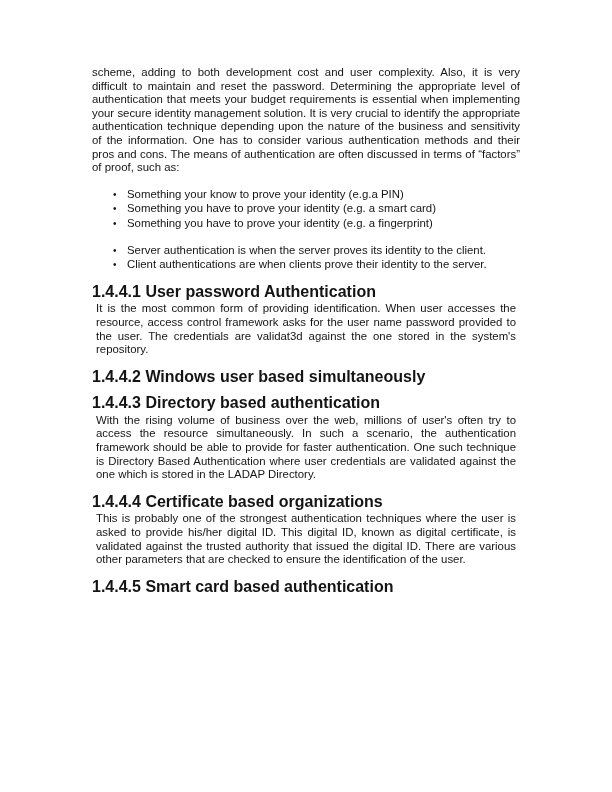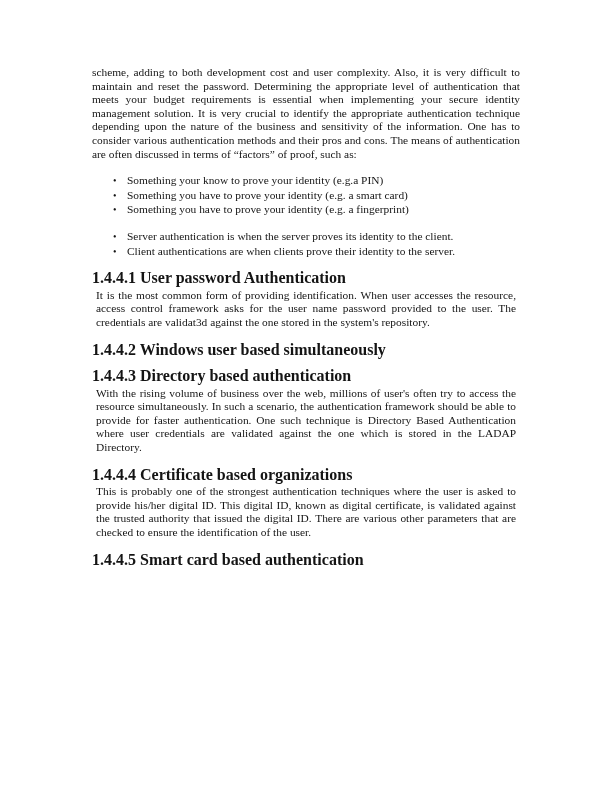--- a/index.html
+++ b/index.html
@@ -7,21 +7,21 @@
     padding: 0;
     background: #ffffff;
   }
   .page {
     position: relative;
     width: 612px;
     height: 712px;
     background: #ffffff;
     box-sizing: border-box;
     padding: 66px 92px 0 92px;
-    font-family: Liberation Serif, serif;
+    font-family: Liberation Sans, sans-serif;
     color: #141414;
     overflow: hidden;
   }
   .doc {
     font-size: 11.4px;
     line-height: 13.6px;
   }
   p.body-text {
     margin: 0 0 13px 0;
     text-align: justify;

